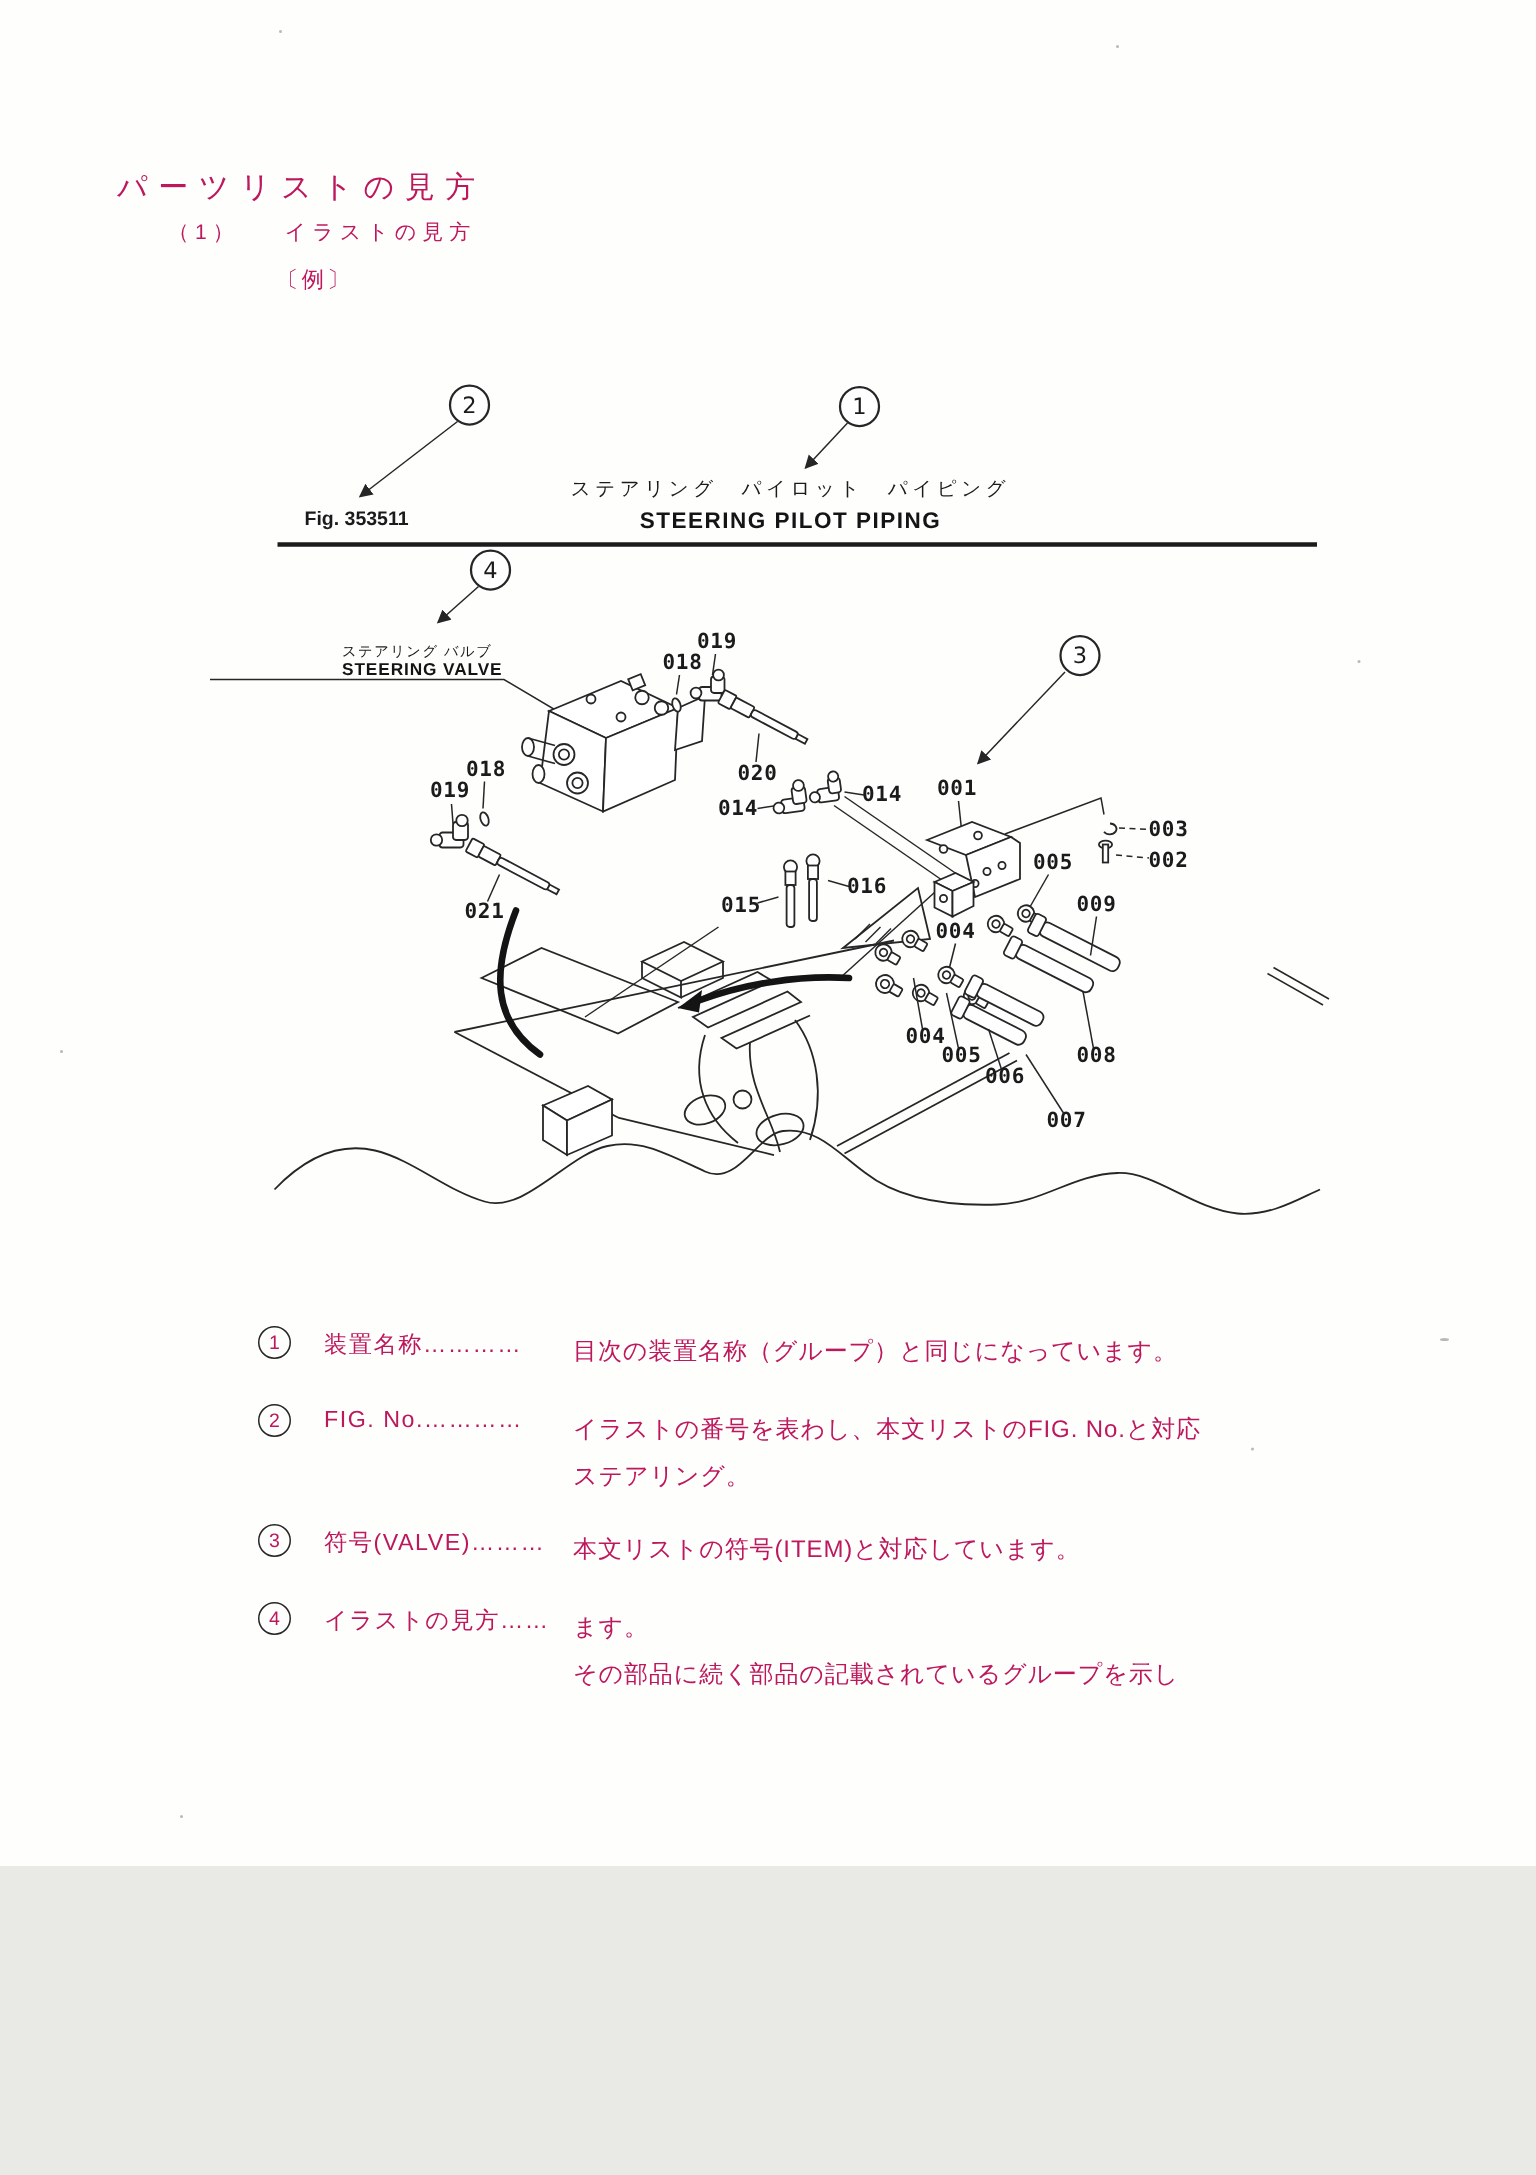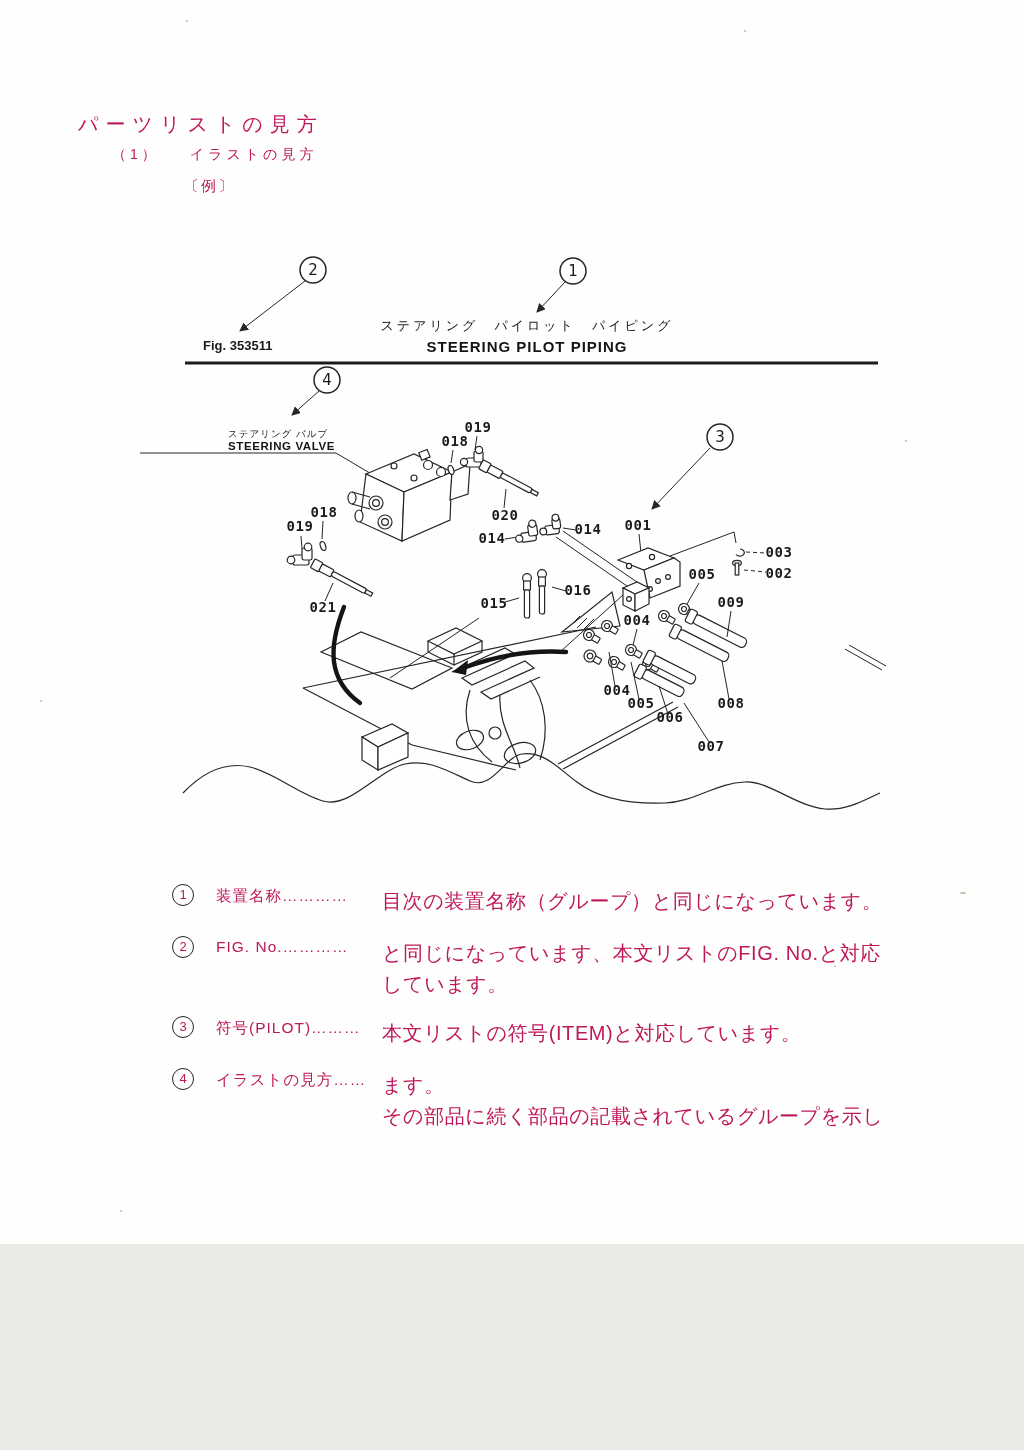--- a/index.html
+++ b/index.html
@@ -24,21 +24,21 @@
   text.ten{font:700 15px "Liberation Sans",sans-serif;fill:#141414;text-anchor:middle;letter-spacing:1px;}
   text.vja{font:500 9.5px "Liberation Sans",sans-serif;fill:#1b1b1b;letter-spacing:1px;}
   text.ven{font:700 11.5px "Liberation Sans",sans-serif;fill:#141414;letter-spacing:0.6px;}
   .bal circle{fill:#fff;stroke:#262626;stroke-width:1.5;}
   .bal text{font:500 15px "DejaVu Sans",sans-serif;fill:#1b1b1b;text-anchor:middle;}
   
   .legend-row{position:absolute;left:172px;width:780px;height:70px;}
   .lnum{position:absolute;left:0;top:0;width:20px;height:20px;border:1.5px solid #262626;border-radius:50%;
         text-align:center;line-height:20px;font-size:13px;}
   .lterm{position:absolute;left:44px;top:2px;font-size:15.5px;letter-spacing:1px;white-space:nowrap;}
-  .ldesc{position:absolute;left:210px;top:2px;font-size:20px;letter-spacing:0.6px;line-height:31px;width:560px;}
+  .ldesc{position:absolute;left:210px;top:2px;font-size:16px;letter-spacing:0.6px;line-height:31px;width:560px;}
   .noise i{position:absolute;background:#b9b9b4;border-radius:50%;}
 </style>
 </head>
 <body>
 
 <div class="page">
 
   <div class="hdr-title">パーツリストの見方</div>
   <div class="hdr-sub">
     <span class="no">（1）</span><span>イラストの見方</span>
@@ -344,27 +344,27 @@
     <span class="lnum">1</span>
     <span class="lterm">装置名称…………</span>
     <div class="ldesc">
       <div>目次の装置名称（グループ）と同じになっています。</div>
     </div>
   </div>
   <div class="legend-row" style="top:936px">
     <span class="lnum">2</span>
     <span class="lterm">FIG. No.…………</span>
     <div class="ldesc">
-      <div>と同じになっています、本文リストのFIG. No.と対応</div>
-      <div>しています。</div>
+      <div>イラストの番号を表わし、本文リストのFIG. No.と対応</div>
+      <div>ステアリング。</div>
     </div>
   </div>
   <div class="legend-row" style="top:1016px">
     <span class="lnum">3</span>
-    <span class="lterm">符号(PILOT)………</span>
+    <span class="lterm">符号(VALVE)………</span>
     <div class="ldesc">
       <div>本文リストの符号(ITEM)と対応しています。</div>
     </div>
   </div>
   <div class="legend-row" style="top:1068px">
     <span class="lnum">4</span>
     <span class="lterm">イラストの見方……</span>
     <div class="ldesc">
       <div>ます。</div>
       <div>その部品に続く部品の記載されているグループを示し</div>

